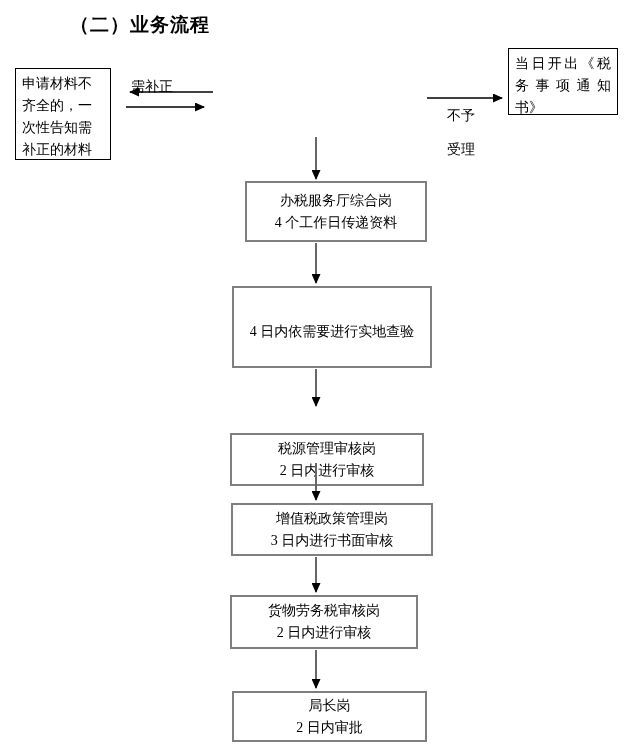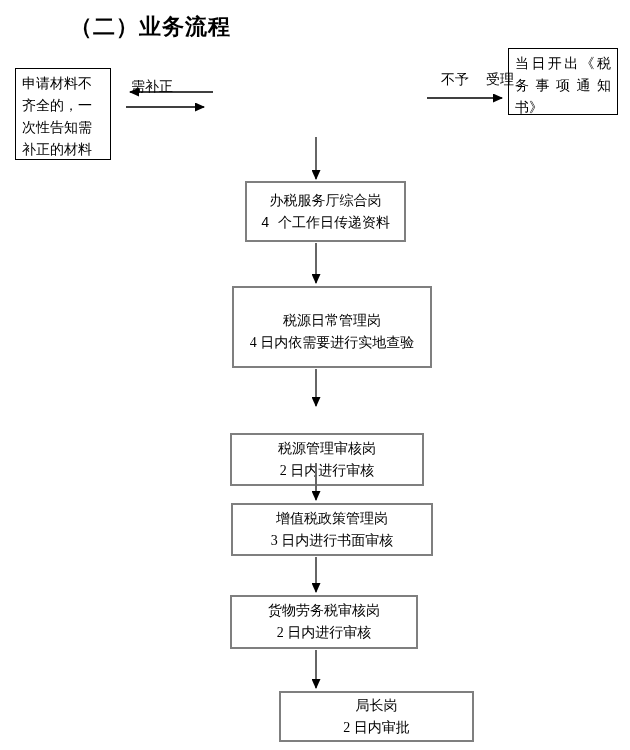--- a/index.html
+++ b/index.html
@@ -17,21 +17,21 @@
   }
   .canvas{
     position:relative;
     width:630px;height:750px;
     background:var(--background);
     color:var(--text);
     overflow:hidden;
   }
   .page-title{
     position:absolute;left:70px;top:12px;
-    font-size:22px;font-weight:bold;
+    font-size:19px;font-weight:bold;
     letter-spacing:1px;
     white-space:nowrap;
   }
   .box{
     position:absolute;
     box-sizing:border-box;
     background:var(--background);
     border:2px solid var(--border-gray);
     display:flex;flex-direction:column;
     align-items:center;justify-content:center;
@@ -50,33 +50,33 @@
   }
   .black-line{stroke:var(--border-black);stroke-width:1.5;}
   .gray-line{stroke:var(--connector);stroke-width:2;}
   .head{fill:var(--arrowhead);}
   .float-label{
     position:absolute;
     font-size:14px;line-height:17px;
     white-space:nowrap;
   }
   #label-not-accepted{
-    display:flex;flex-direction:row;align-items:center;
-    gap:17px;text-align:center;white-space:nowrap;
+    display:flex;flex-direction:column;align-items:center;
+    gap:17px;text-align:center;white-space:nowrap;margin-top:36px;
   }
   
   #box-left-note   {left:15px;  top:68px;  width:96px; height:92px;}
   #box-right-note  {left:508px; top:48px;  width:110px; height:67px; text-align:justify;}
   #node-receive        {left:221px; top:66px;  width:205px; height:70px;}
-  #node-service-hall   {left:245px; top:181px; width:161px; height:61px;font-family:Liberation Mono, monospace;}
+  #node-service-hall   {left:245px; top:181px; width:182px; height:61px;}
   #node-daily-mgmt     {left:232px; top:286px; width:200px; height:82px; padding-top:10px;}
   #node-review         {left:230px; top:409px; width:194px; height:53px;margin-top:24px;}
   #node-vat-policy     {left:231px; top:503px; width:202px; height:53px;text-align:center;}
   #node-goods-services {left:230px; top:595px; width:188px; height:54px;}
-  #node-director       {left:232px; top:691px; width:195px; height:51px;margin-left:47px;}
+  #node-director       {left:232px; top:691px; width:195px; height:51px;}
   #label-need-correction{left:131px; top:62px;margin-top:16px;}
   #label-not-accepted   {left:441px; top:71px; width:40px;}
 </style>
 </head>
 <body>
 
 <div class="canvas">
 
   <div class="page-title">（二）业务流程</div>
 
@@ -94,21 +94,20 @@
     <span>不予</span>
     <span>受理</span>
   </div>
 
   <div class="box" id="node-service-hall">
     <span>办税服务厅综合岗</span>
     <span>4 个工作日传递资料</span>
   </div>
 
   <div class="box" id="node-daily-mgmt">
-    <span>税源日常管理岗</span>
     <span>4 日内依需要进行实地查验</span>
   </div>
 
   <div class="box" id="node-review">
     <span>税源管理审核岗</span>
     <span>2 日内进行审核</span>
   </div>
 
   <div class="box" id="node-vat-policy">
     <span>增值税政策管理岗</span>

